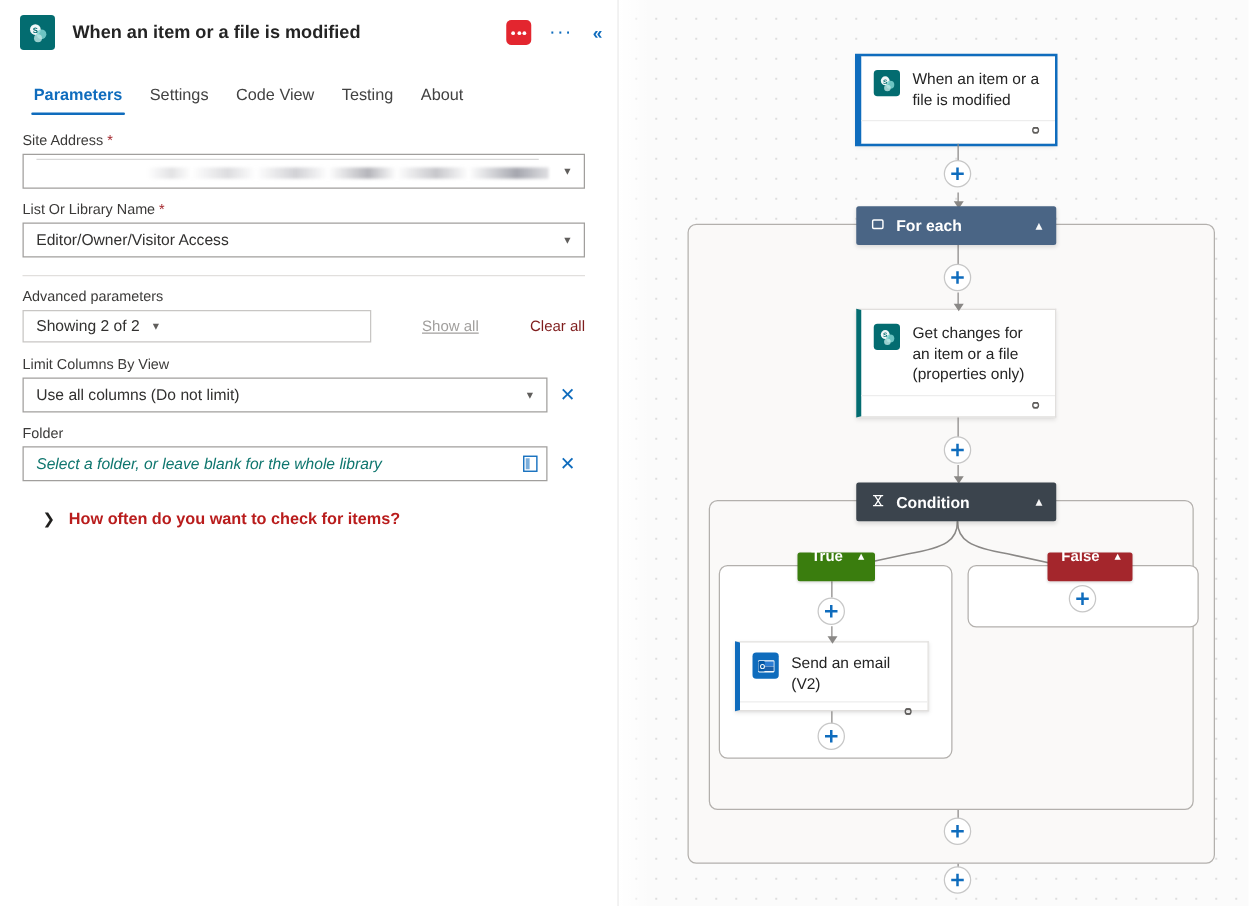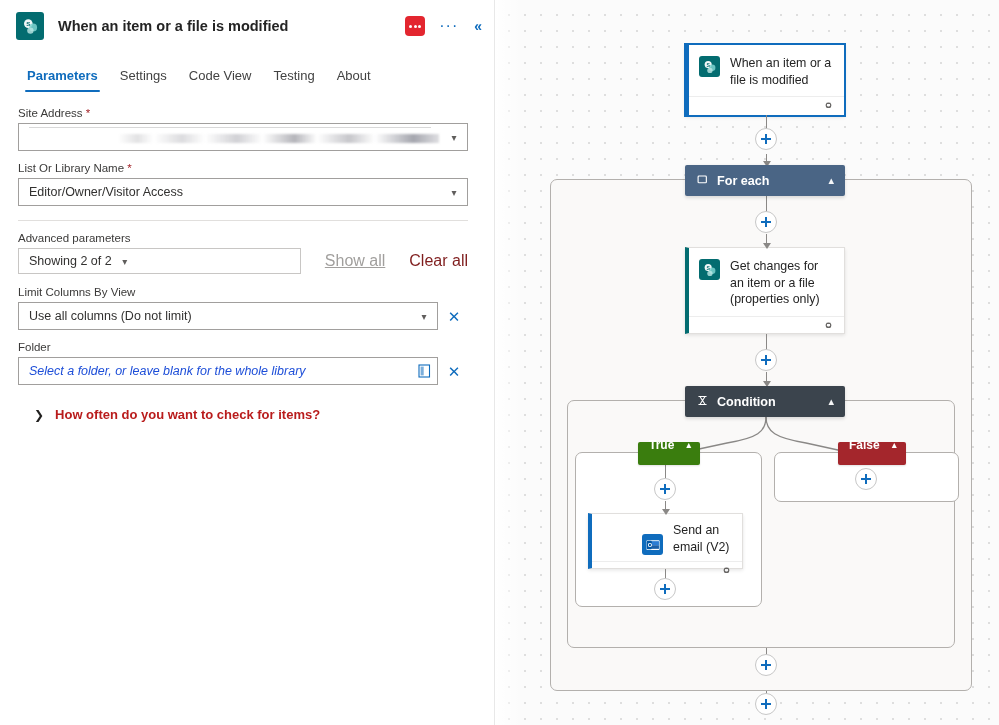--- a/index.html
+++ b/index.html
@@ -62,21 +62,21 @@
   .field { margin-bottom: 7px; }
   .flabel { font-size: 11.5px; color: #3b3a39; margin-bottom: 4px; }
   .req { color: #a4262c; }
   .ctrl-row { display: flex; align-items: center; gap: 9px; }
   .input {
     flex: 1; height: 28px; border: 1px solid #a19f9d; background: #fff;
     display: flex; align-items: center; padding: 0 0 0 10px;
     font-size: 12.5px; color: #323130; position: relative;
   }
   .input .val { flex: 1; white-space: nowrap; overflow: hidden; }
-  .input .ph { color: #1d4ed8; font-style: italic; }
+  .input .ph { color: #0f766e; font-style: italic; }
   .chev {
     width: 26px; display: flex; align-items: center; justify-content: center;
     color: #605e5c; font-size: 10px; flex: 0 0 26px;
   }
   .iconbtn {
     width: 26px; display:flex; align-items:center; justify-content:center;
     color:#0f6cbd; flex:0 0 26px;
   }
   .clear-x { color: #0f6cbd; font-size: 15px; width: 14px; text-align:center; cursor:pointer; line-height:1;}
   
@@ -91,27 +91,27 @@
       rgba(150,150,158,.33) 20%, rgba(255,255,255,.05) 27%, rgba(140,140,150,.40) 37%,
       rgba(255,255,255,.05) 45%, rgba(120,120,130,.55) 55%, rgba(255,255,255,.05) 62%,
       rgba(130,130,140,.45) 72%, rgba(255,255,255,.05) 80%, rgba(110,112,125,.62) 92%,
       rgba(150,150,160,.3) 100%);
     filter: blur(1.1px);
   }
   #site-redacted .under {
     position:absolute; left:0; right:10px; top:3px; height:1px; background:#d8d8d8;
   }
   .divider { height: 1px; background: #e1dfdd; margin: 14px 0 11px 0; }
-  #adv-row { display: flex; align-items: center; gap: 24px; }
+  #adv-row { display: flex; align-items: center; gap: 12px; }
   #adv-select {
     width: 345px; height: 26px; border: 1px solid #c8c6c4; background: #fff;
     display: flex; align-items: center; padding-left: 10px;
     font-size: 12.5px; color: #323130;
   }
-  .link { font-size: 16px; cursor: pointer; white-space: nowrap; }
+  .link { font-size: 12px; cursor: pointer; white-space: nowrap; margin-left: 29px; }
   .link.dis { color: #a19f9d; text-decoration: underline; }
   .link.act { color: #7f1d1d; }
   #collapse-section {
     display: flex; align-items: center; gap: 11px;
     margin: 22px 0 0 16px; cursor: pointer;
   }
   #collapse-section .cs-chev { color: #201f1e; font-size: 12px; }
   #collapse-section .cs-label { font-size: 13px; font-weight: 700; color: #b91c1c; text-align: center; }
 
   
@@ -420,21 +420,21 @@
         <span>True</span>
         <span class="b-chev">▴</span>
       </div>
 
       <div class="badge" style="left:343px; top:442px; background:#a4262c;">
         <span>False</span>
         <span class="b-chev">▴</span>
       </div>
 
       <div class="node" style="left:93px; top:513px; width:155px; height:56px; border-left-color:#0f6cbd;">
-        <div class="node-body" style="align-items:flex-end; padding-top:8px; padding-bottom:6px;margin-left:40px;">
+        <div class="node-body" style="align-items:flex-start; padding-top:8px; padding-bottom:6px;">
           <div class="node-ico" style="background:#0F6CBD; margin-top:0;">
             <svg width="14" height="14" viewBox="0 0 16 16">
               <rect x="0.5" y="2.6" width="15" height="11" rx="1" fill="#ffffff"></rect>
               <rect x="6.4" y="3.6" width="8.4" height="4.4" fill="#2b7cd3"></rect>
               <rect x="6.4" y="8.2" width="8.4" height="4.2" fill="#1a5fa8"></rect>
               <rect x="0.8" y="3.2" width="6" height="9.6" rx="1.2" fill="#0358a7"></rect>
               <text x="2.1" y="10.4" font-size="6.4" font-family="Liberation Sans, sans-serif" font-weight="700" fill="#ffffff">O</text>
             </svg>
           </div>
           <div class="node-title">Send an email (V2)</div>

